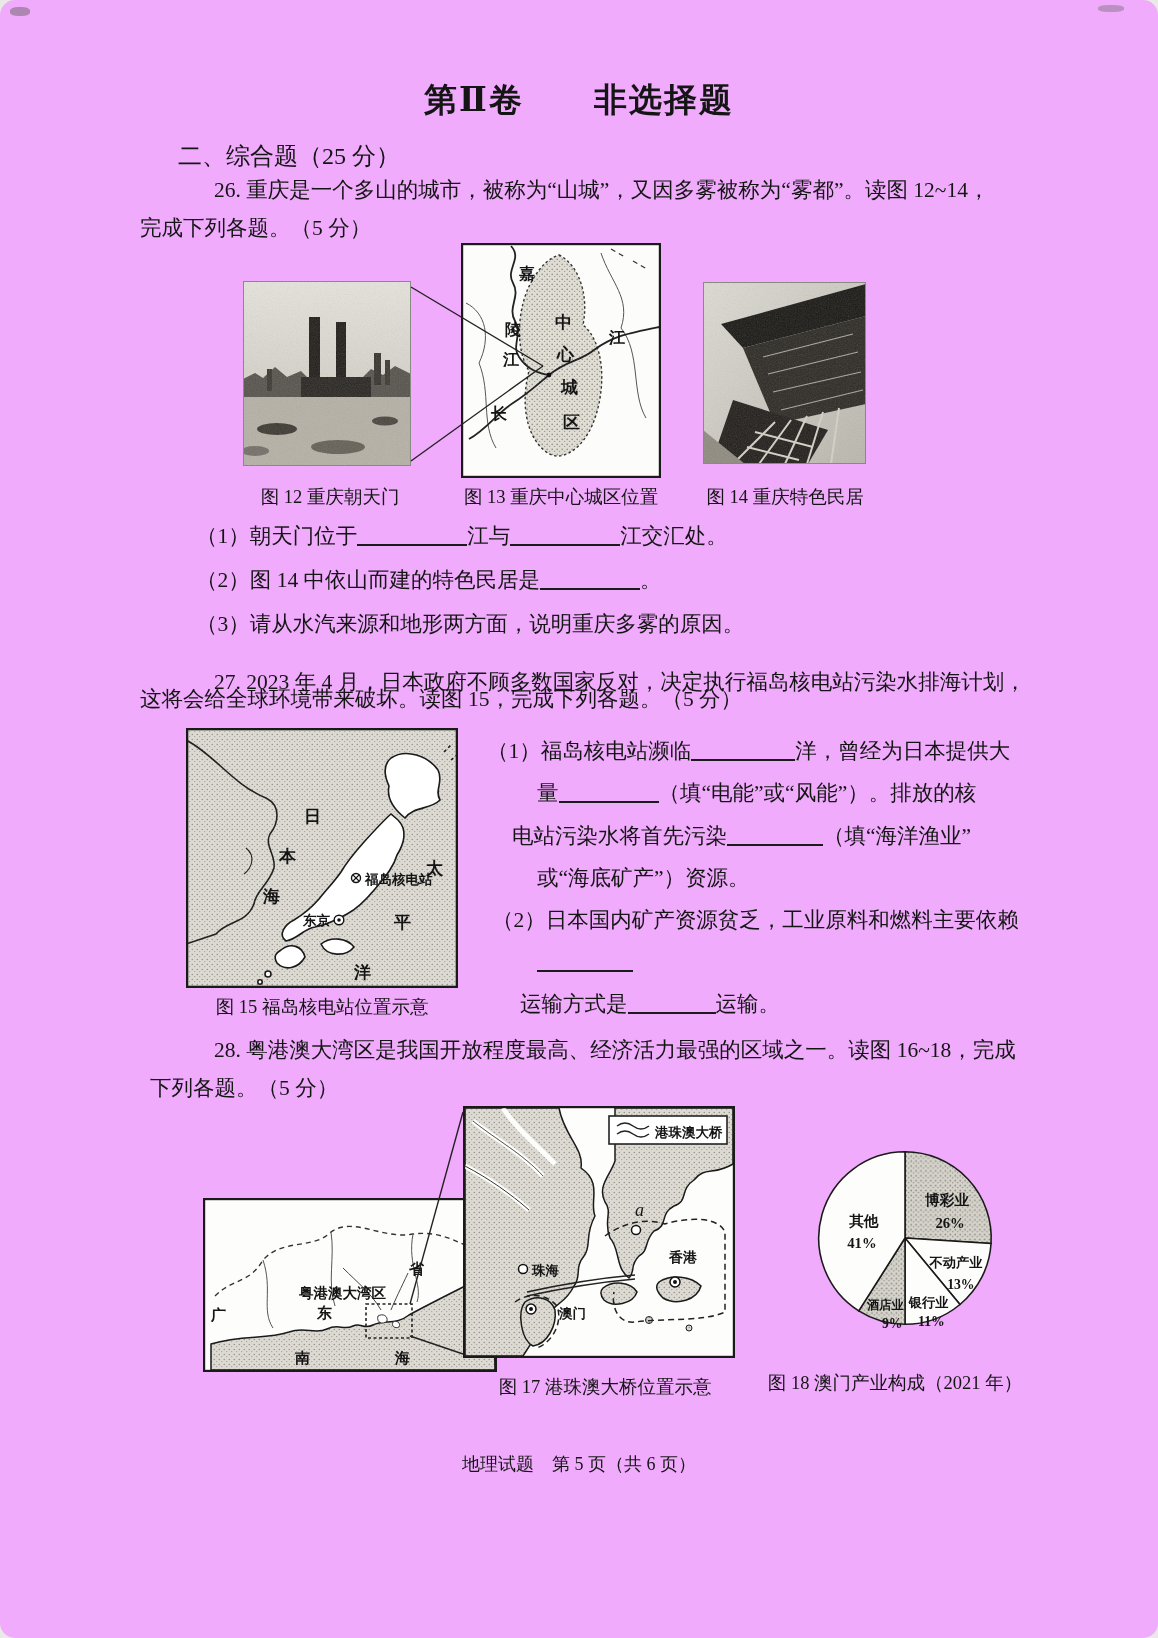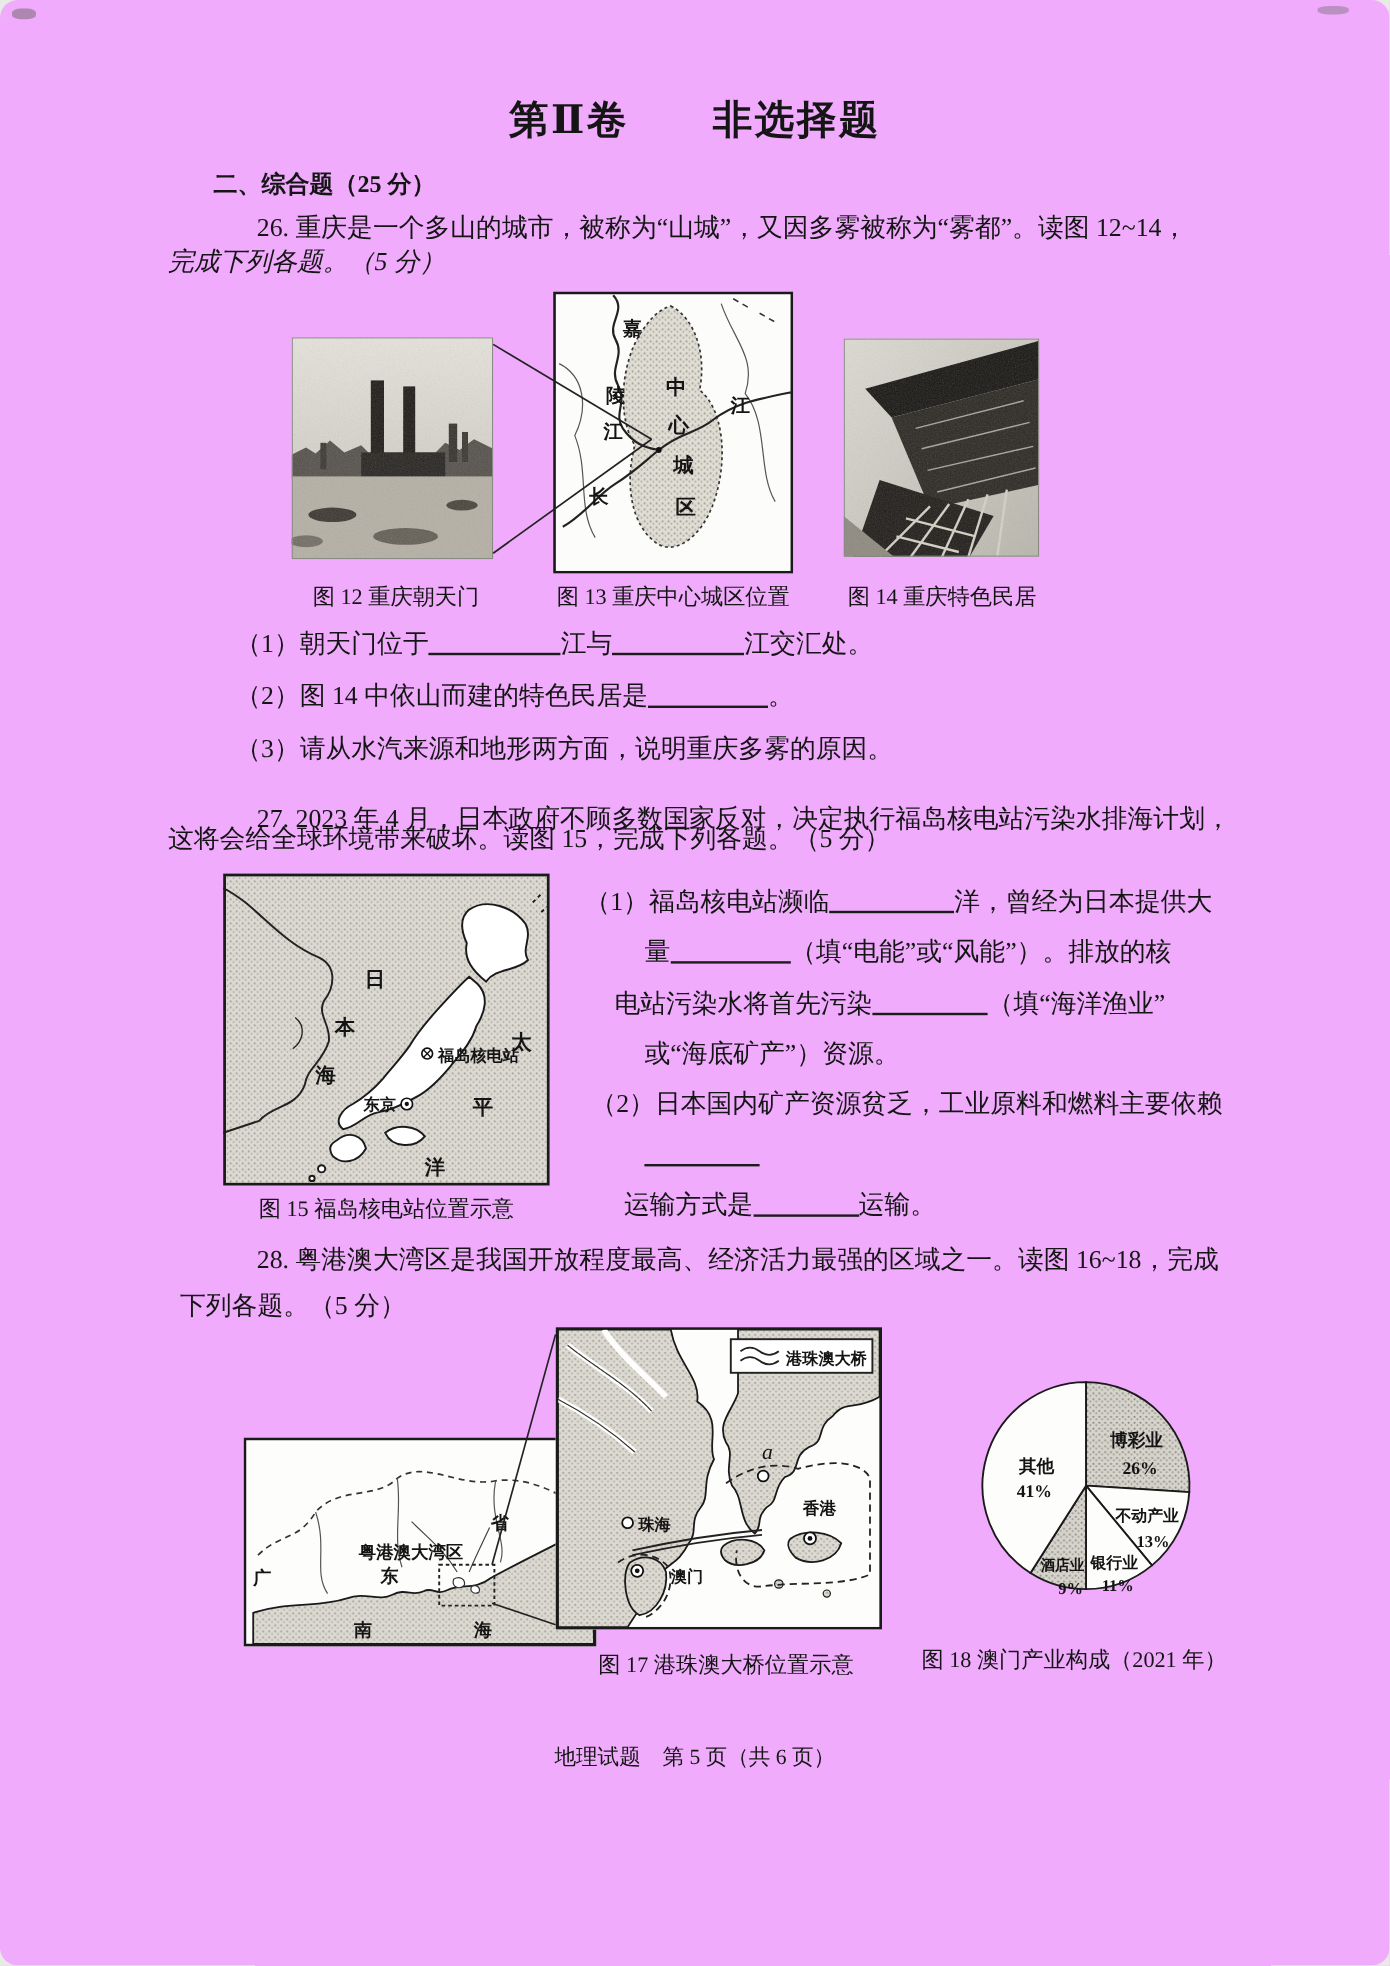--- a/index.html
+++ b/index.html
@@ -1,41 +1,41 @@
 <!DOCTYPE html>
 <html><head>
 <meta charset="utf-8">
 <style>
   html,body{margin:0;padding:0;background:#e9e9e6;}
   .page{position:relative;width:1158px;height:1638px;background:#f0abfc;overflow:hidden;
         font-family:"Liberation Serif","DejaVu Serif",serif;color:#151515;border-radius:15px;}
   .abs{position:absolute;}
   .title{font-size:33px;font-weight:bold;letter-spacing:2px;white-space:nowrap;}
-  .sect{font-size:20px;font-weight:bold;white-space:nowrap;}
+  .sect{font-size:24px;font-weight:normal;white-space:nowrap;}
   .body{font-size:21.5px;white-space:nowrap;line-height:1.2;}
   .cap{font-size:18.5px;font-weight:normal;white-space:nowrap;text-align:center;}
   .foot{font-size:18px;white-space:nowrap;text-align:center;}
   .bl{display:inline-block;border-bottom:2px solid #1b1b1b;height:19px;vertical-align:-3px;}
   .ctr{text-align:center;}
   svg text{font-family:"Liberation Serif","DejaVu Serif",serif;fill:#141414;}
   .speck{position:absolute;border-radius:40%;}
 </style>
 </head>
 <body>
 
 <div class="page">
 
   <div class="speck" style="left:10px;top:7px;width:20px;height:9px;background:#5a5a56;opacity:.45"></div>
   <div class="speck" style="left:1098px;top:5px;width:26px;height:7px;background:#6a6a66;opacity:.4"></div>
 
   <div class="abs title ctr" style="left:0;top:78px;width:1158px;">第Ⅱ卷　　非选择题</div>
   <div class="abs sect" style="left:178px;top:140px;">二、综合题（25 分）</div>
 
   <div class="abs body" style="left:214px;top:178px;">26. 重庆是一个多山的城市，被称为“山城”，又因多雾被称为“雾都”。读图 12~14，</div>
-  <div class="abs body" style="left:140px;top:206px;font-style:italic;">完成下列各题。（5 分）</div>
+  <div class="abs body" style="left:140px;top:216px;">完成下列各题。（5 分）</div>
 
   <svg class="abs" style="left:0;top:0;z-index:6;pointer-events:none;" width="1158" height="1638">
     <line x1="411" y1="287" x2="543" y2="366" stroke="#222" stroke-width="1.4"></line>
     <line x1="411" y1="461" x2="543" y2="366" stroke="#222" stroke-width="1.4"></line>
     <line x1="410" y1="1304" x2="463" y2="1112" stroke="#222" stroke-width="1.4"></line>
     <line x1="410" y1="1336" x2="463" y2="1354" stroke="#222" stroke-width="1.4"></line>
   </svg>
 
   <svg class="abs" style="left:243px;top:281px;" width="168" height="185" viewBox="0 0 168 185">
     <defs>

